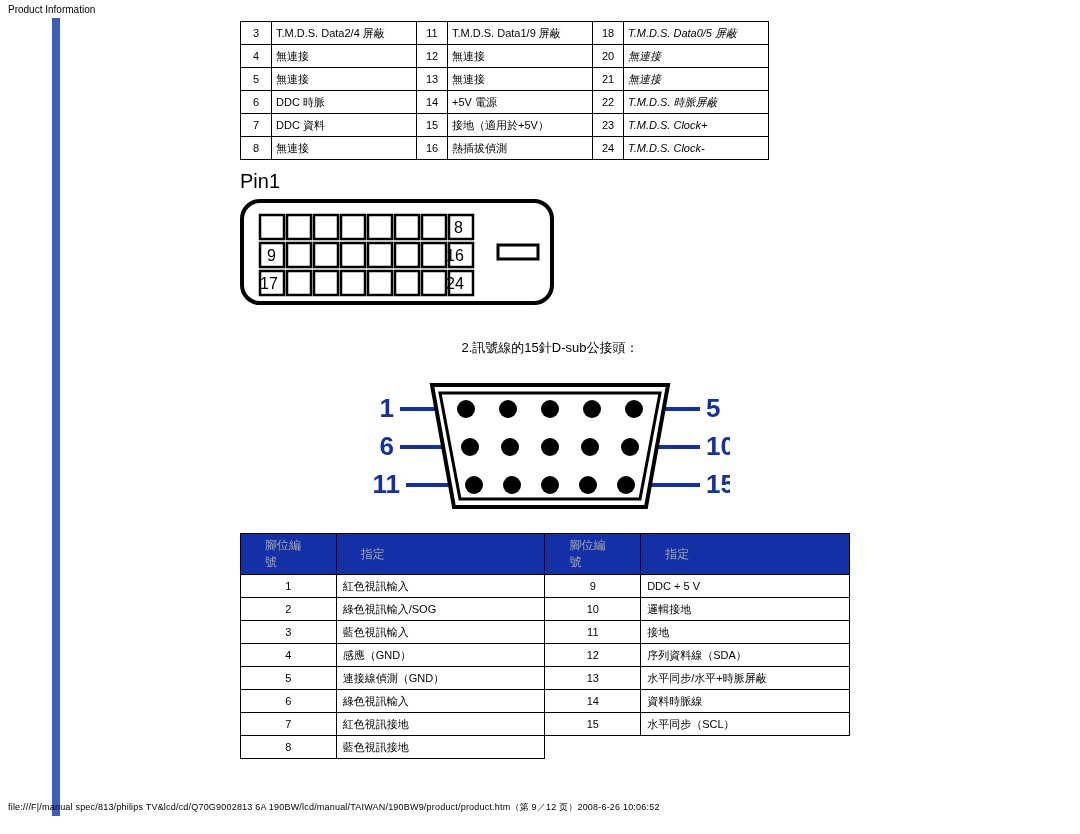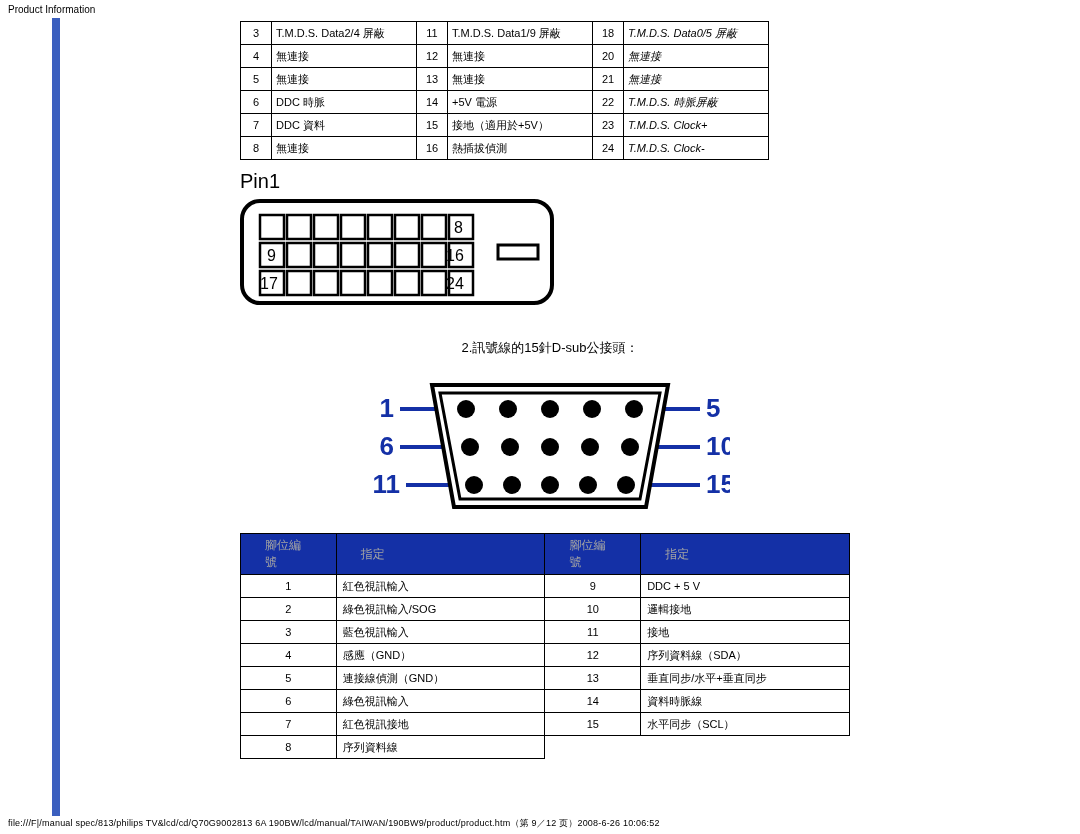--- a/index.html
+++ b/index.html
@@ -91,21 +91,21 @@
   }
   .dnum {
     width: 58px;
     text-align: center;
   }
   .dassign {
     width: 208px;
   }
   .footer {
     position: fixed;
-    bottom: 4px;
+    bottom: 20px;
     left: 8px;
     font-size: 9px;
     color: #000;
     letter-spacing: 0.2px;
     margin-top: 20px;
   }
 </style>
 </head>
 <body>
 
@@ -289,37 +289,37 @@
         <tr>
           <td class="dnum">4</td>
           <td class="dassign">感應（GND）</td>
           <td class="dnum">12</td>
           <td class="dassign">序列資料線（SDA）</td>
         </tr>
         <tr>
           <td class="dnum">5</td>
           <td class="dassign">連接線偵測（GND）</td>
           <td class="dnum">13</td>
-          <td class="dassign">垂直同步/水平+垂直同步</td>
+          <td class="dassign">水平同步/水平+時脈屏蔽</td>
         </tr>
         <tr>
           <td class="dnum">6</td>
           <td class="dassign">綠色視訊輸入</td>
           <td class="dnum">14</td>
           <td class="dassign">資料時脈線</td>
         </tr>
         <tr>
           <td class="dnum">7</td>
           <td class="dassign">紅色視訊接地</td>
           <td class="dnum">15</td>
           <td class="dassign">水平同步（SCL）</td>
         </tr>
         <tr>
           <td class="dnum">8</td>
-          <td class="dassign">序列資料線</td>
+          <td class="dassign">藍色視訊接地</td>
           <td class="dnum" style="border:none"></td>
           <td class="dassign" style="border:none"></td>
         </tr>
       </tbody>
   </table>
 
 </div>
 
 <div class="footer">file:///F|/manual spec/813/philips TV&amp;lcd/cd/Q70G9002813 6A 190BW/lcd/manual/TAIWAN/190BW9/product/product.htm（第 9／12 页）2008-6-26 10:06:52</div>
 

